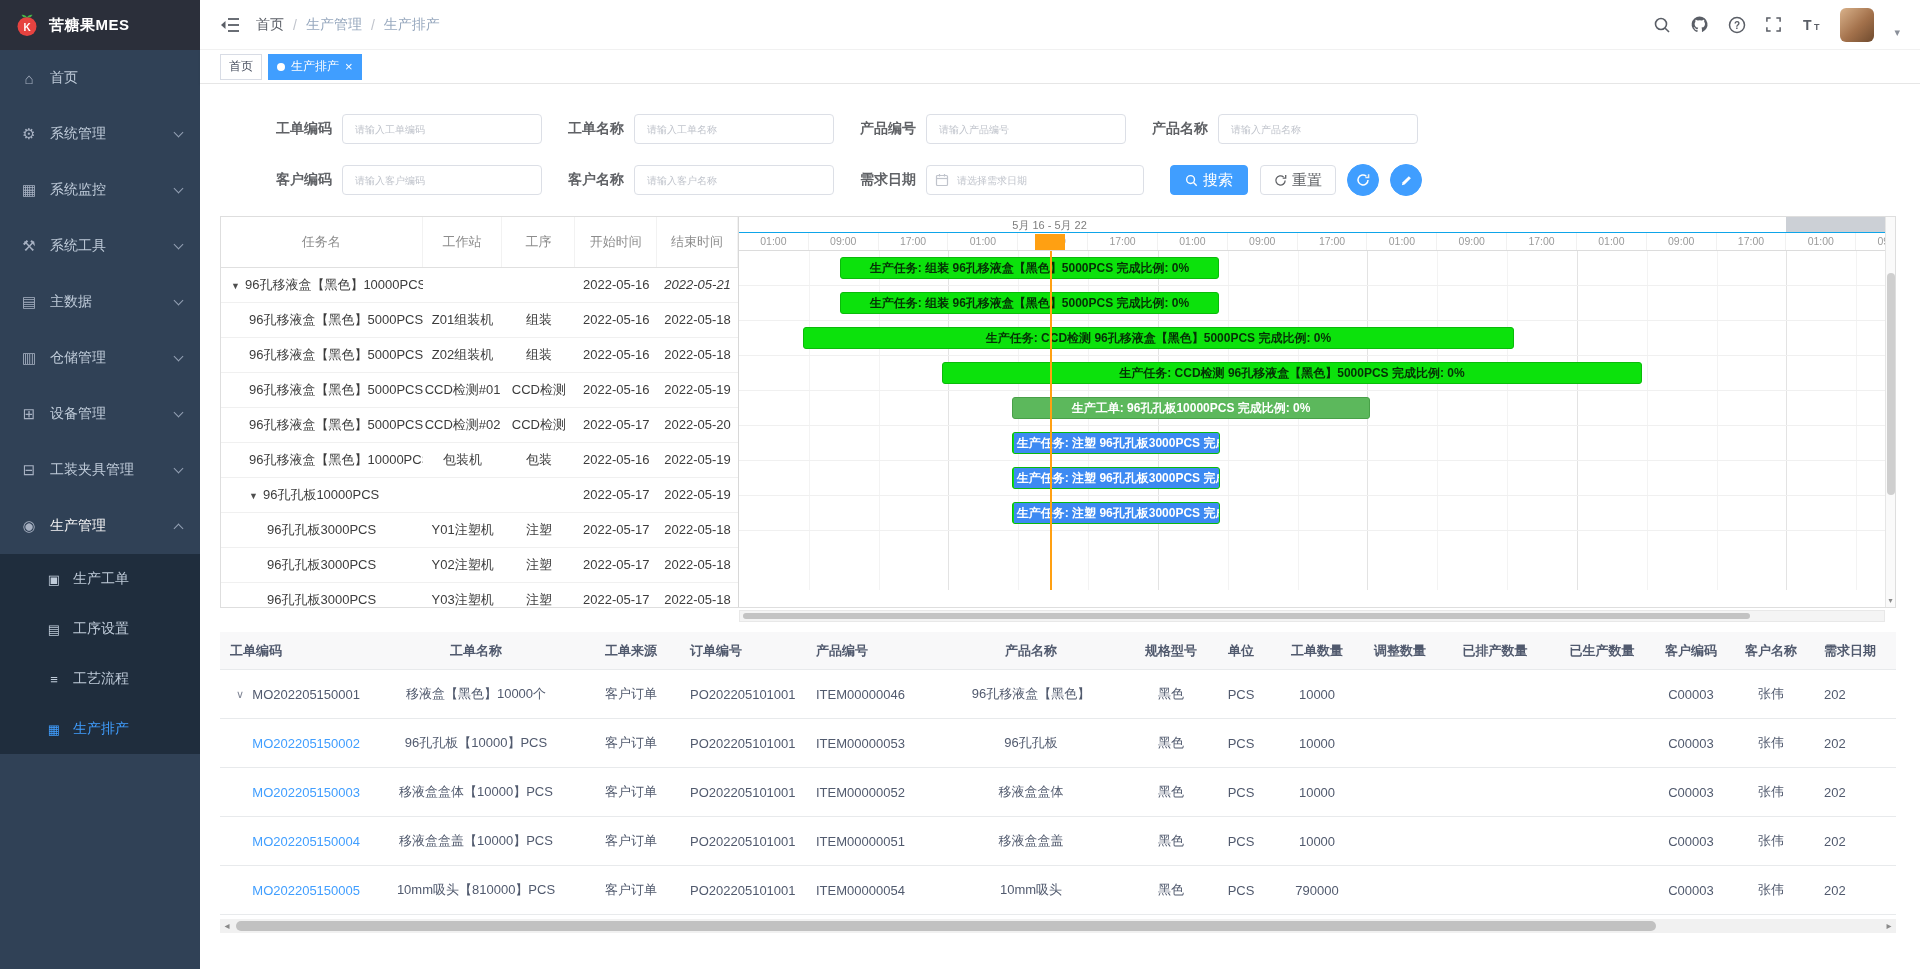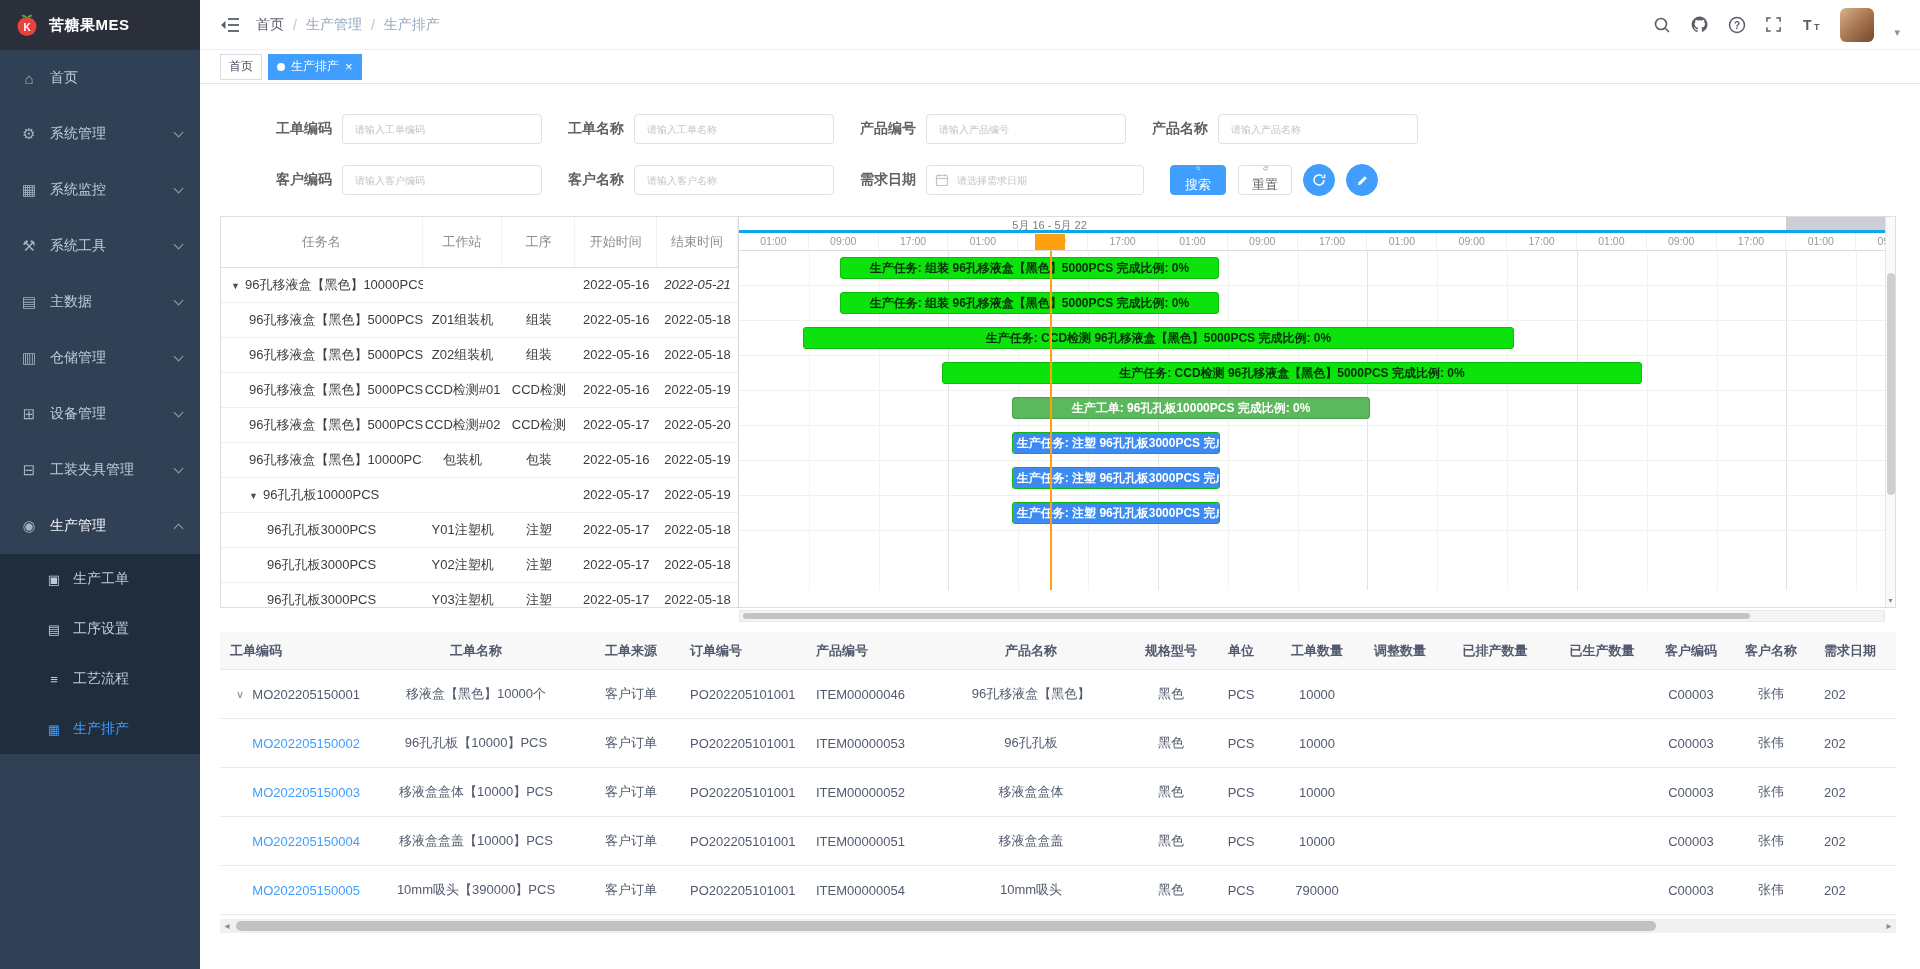--- a/index.html
+++ b/index.html
@@ -51,37 +51,37 @@
   
   .content { padding:30px 20px 0 20px; background:#fff; flex:1; overflow:hidden; }
   .filter-row { display:flex; align-items:center; padding-left:56px; margin-bottom:20px; }
   .field { display:flex; align-items:center; margin-right:26px; }
   .f-label { font-size:14px; font-weight:700; color:#606266; margin-right:10px; white-space:nowrap; }
   .input-wrap { position:relative; display:flex; align-items:center; }
   .f-input { width:200px; height:30px; border:1px solid #dcdfe6; border-radius:4px; padding:0 12px; font-size:10px; color:#606266; outline:none; font-family:inherit; }
   .f-input::placeholder { color:#c0c4cc; }
   .input-wrap.date .f-input { width:218px; padding-left:30px; }
   .cal-icon { position:absolute; left:9px; top:8px; pointer-events:none; display:flex; }
-  .btn { height:30px; border-radius:4px; font-size:13px; display:inline-flex; align-items:center; gap:5px; cursor:pointer; font-family:inherit;flex-direction:column; }
+  .btn { height:30px; border-radius:4px; font-size:15px; display:inline-flex; align-items:center; gap:5px; cursor:pointer; font-family:inherit; }
   .btn-search { background:#409EFF; color:#fff; border:1px solid #409EFF; padding:0 14px; }
   .btn-reset { background:#fff; color:#606266; border:1px solid #dcdfe6; padding:0 13px; margin-left:12px; }
   .btn-circle { width:32px; height:32px; border-radius:50%; background:#409EFF; border:1px solid #409EFF; color:#fff; display:inline-flex; align-items:center; justify-content:center; cursor:pointer; margin-left:11px; }
 
   
   .gantt { width:1676px; border:1px solid #dedede; display:flex; height:392px; overflow:hidden; }
   .g-grid { width:518px; flex-shrink:0; border-right:1px solid #d8d8d8; }
   .g-grid-header { height:51px; border-bottom:1px solid #e0e0e0; display:flex; background:#fff; }
   .g-gh-cell { height:100%; display:flex; align-items:center; justify-content:center; font-size:13px; color:#8d8d8d; border-right:1px solid #f2f2f2; }
   .g-grid-body { height:339px; overflow:hidden; }
   .g-row { display:flex; height:35px; border-bottom:1px solid #f0f0f0; align-items:center; font-size:13px; color:#3c3c3c; cursor:pointer; }
   .g-cell { overflow:hidden; white-space:nowrap; height:35px; line-height:34px; }
   .g-cell.center { text-align:center; }
   .tri { font-size:9px; color:#4f4f4f; margin-right:5px; }
   .g-timeline { width:1146px; flex-shrink:0; position:relative; overflow:hidden; background:#fff; }
-  .g-tier1 { height:16px; position:relative; border-bottom:3px solid #0ea5e9; font-size:11px; color:#7d7d7d; overflow:hidden;text-align:center; }
+  .g-tier1 { height:16px; position:relative; border-bottom:1px solid #0ea5e9; font-size:11px; color:#7d7d7d; overflow:hidden;text-align:center; }
   .week-label { position:absolute; top:1px; transform:translateX(-50%); white-space:nowrap; }
   .gray-block { position:absolute; left:91.4%; right:0; top:0; bottom:0; background:#ccd0d6; }
   .g-tier2 { height:17px; border-bottom:1px solid #eeeeee; white-space:nowrap; overflow:hidden; font-size:11px; color:#7d7d7d; }
   .g-day-cell { display:inline-block; width:18.28%; height:100%; border-right:1px solid #e3e3e3; text-align:center; line-height:16px; }
   .g-tier3 { height:18px; border-bottom:1px solid #dcdcdc; white-space:nowrap; overflow:hidden; font-size:10.5px; color:#9a9a9a; position:relative; }
   .g-hour-cell { display:inline-block; width:6.0933%; height:100%; border-right:1px solid #f1f1f1; text-align:center; line-height:17px; }
   .today-label { position:absolute; top:1px; transform:translateX(-50%); color:#fff; font-size:11px; font-weight:700; height:16px; line-height:16px; padding:16px 4px; z-index:4; }
   .g-body { position:relative; height:339px; overflow:hidden; }
   .g-line { position:absolute; top:0; bottom:0; width:1px; background:#f3f3f3; }
   .g-line.day { background:#e3e3e3; }
@@ -584,21 +584,21 @@
               <div class="o-cell" style="width: 104px; text-align: center;"></div>
               <div class="o-cell" style="width: 74px; text-align: center;">C00003</div>
               <div class="o-cell" style="width: 86px; text-align: center;">张伟</div>
               <div class="o-cell" style="width: 130px; text-align: left;">202</div>
             </div>
             <div class="o-row">
               <div class="o-cell code" style="width: 150px; text-align: left;">
                 <span class="chev"></span>
                 <span class="o-link">MO202205150005</span>
               </div>
-              <div class="o-cell" style="width: 212px; text-align: center;">10mm吸头【390000】PCS</div>
+              <div class="o-cell" style="width: 212px; text-align: center;">10mm吸头【810000】PCS</div>
               <div class="o-cell" style="width: 98px; text-align: center;">客户订单</div>
               <div class="o-cell" style="width: 126px; text-align: left;">PO202205101001</div>
               <div class="o-cell" style="width: 122px; text-align: left;">ITEM00000054</div>
               <div class="o-cell" style="width: 206px; text-align: center;">10mm吸头</div>
               <div class="o-cell" style="width: 74px; text-align: center;">黑色</div>
               <div class="o-cell" style="width: 66px; text-align: center;">PCS</div>
               <div class="o-cell" style="width: 86px; text-align: center;">790000</div>
               <div class="o-cell" style="width: 80px; text-align: center;"></div>
               <div class="o-cell" style="width: 110px; text-align: center;"></div>
               <div class="o-cell" style="width: 104px; text-align: center;"></div>

